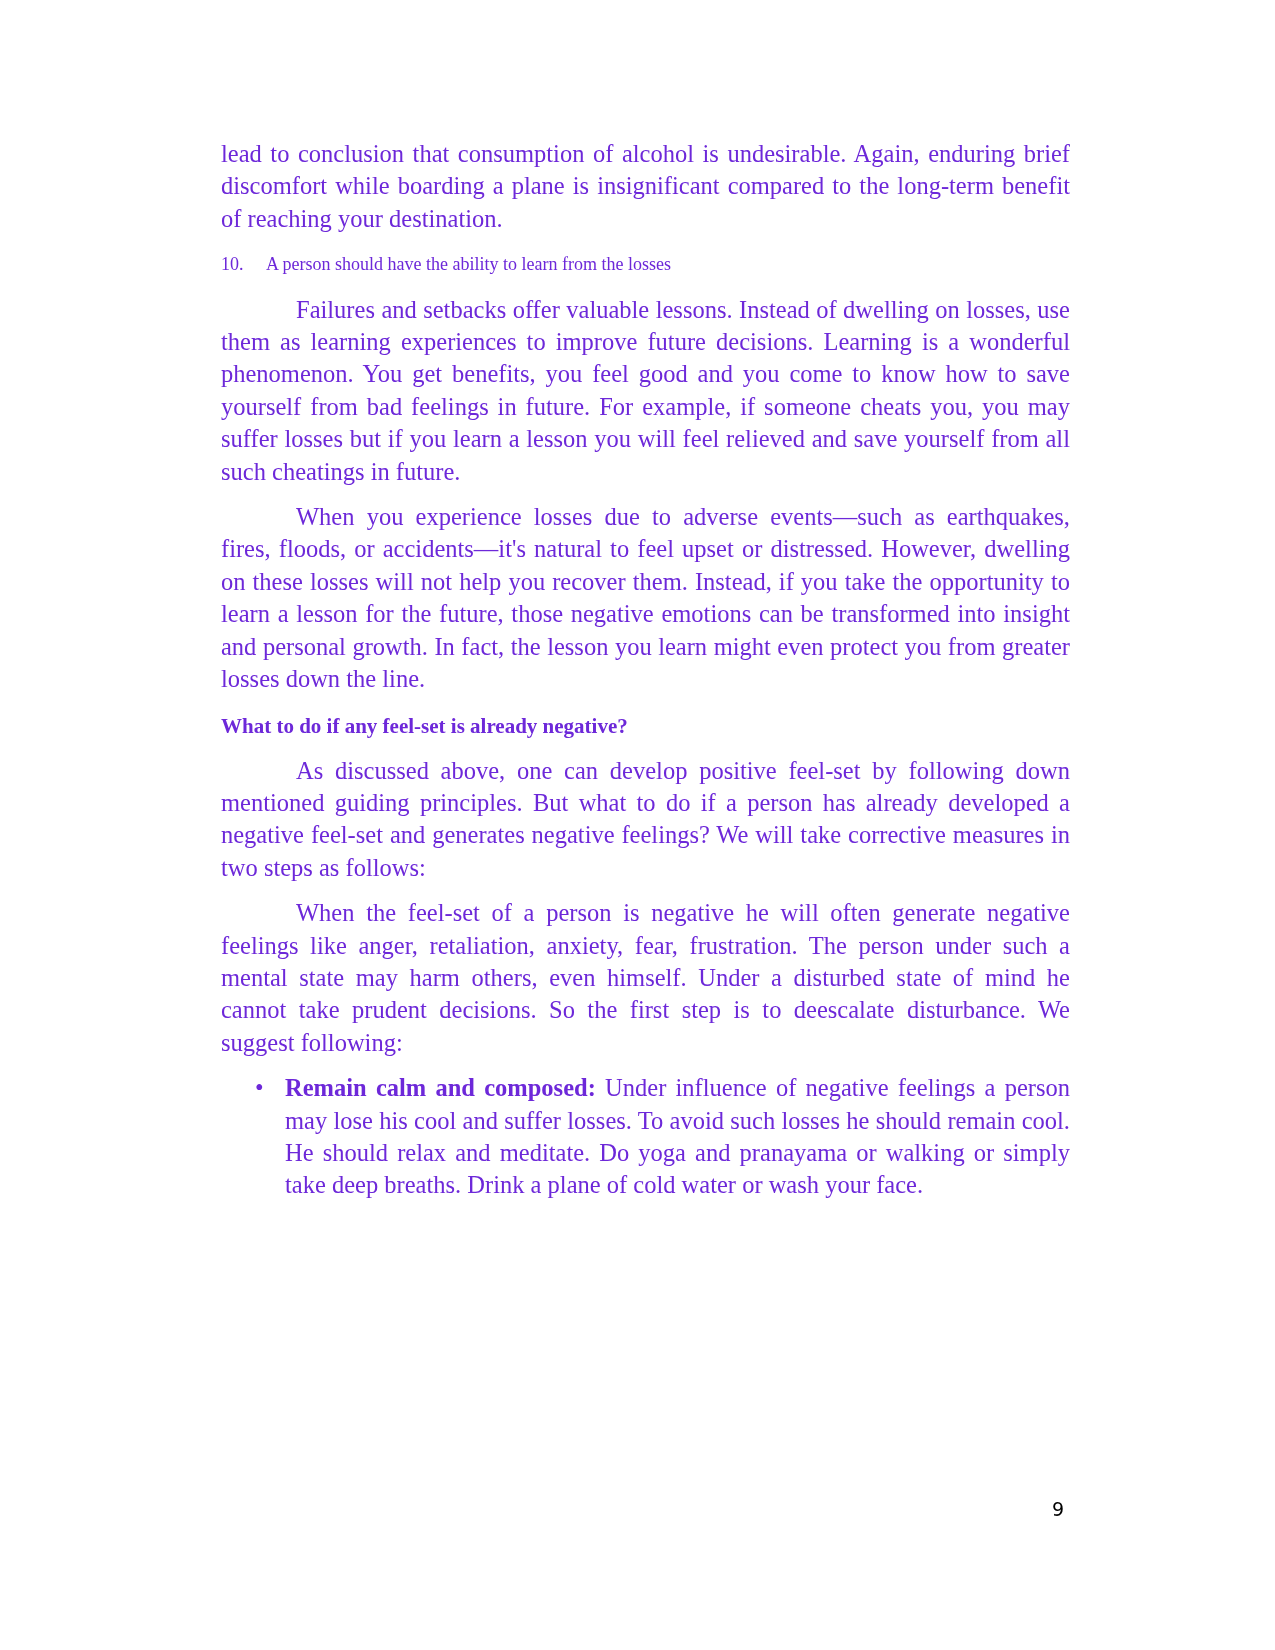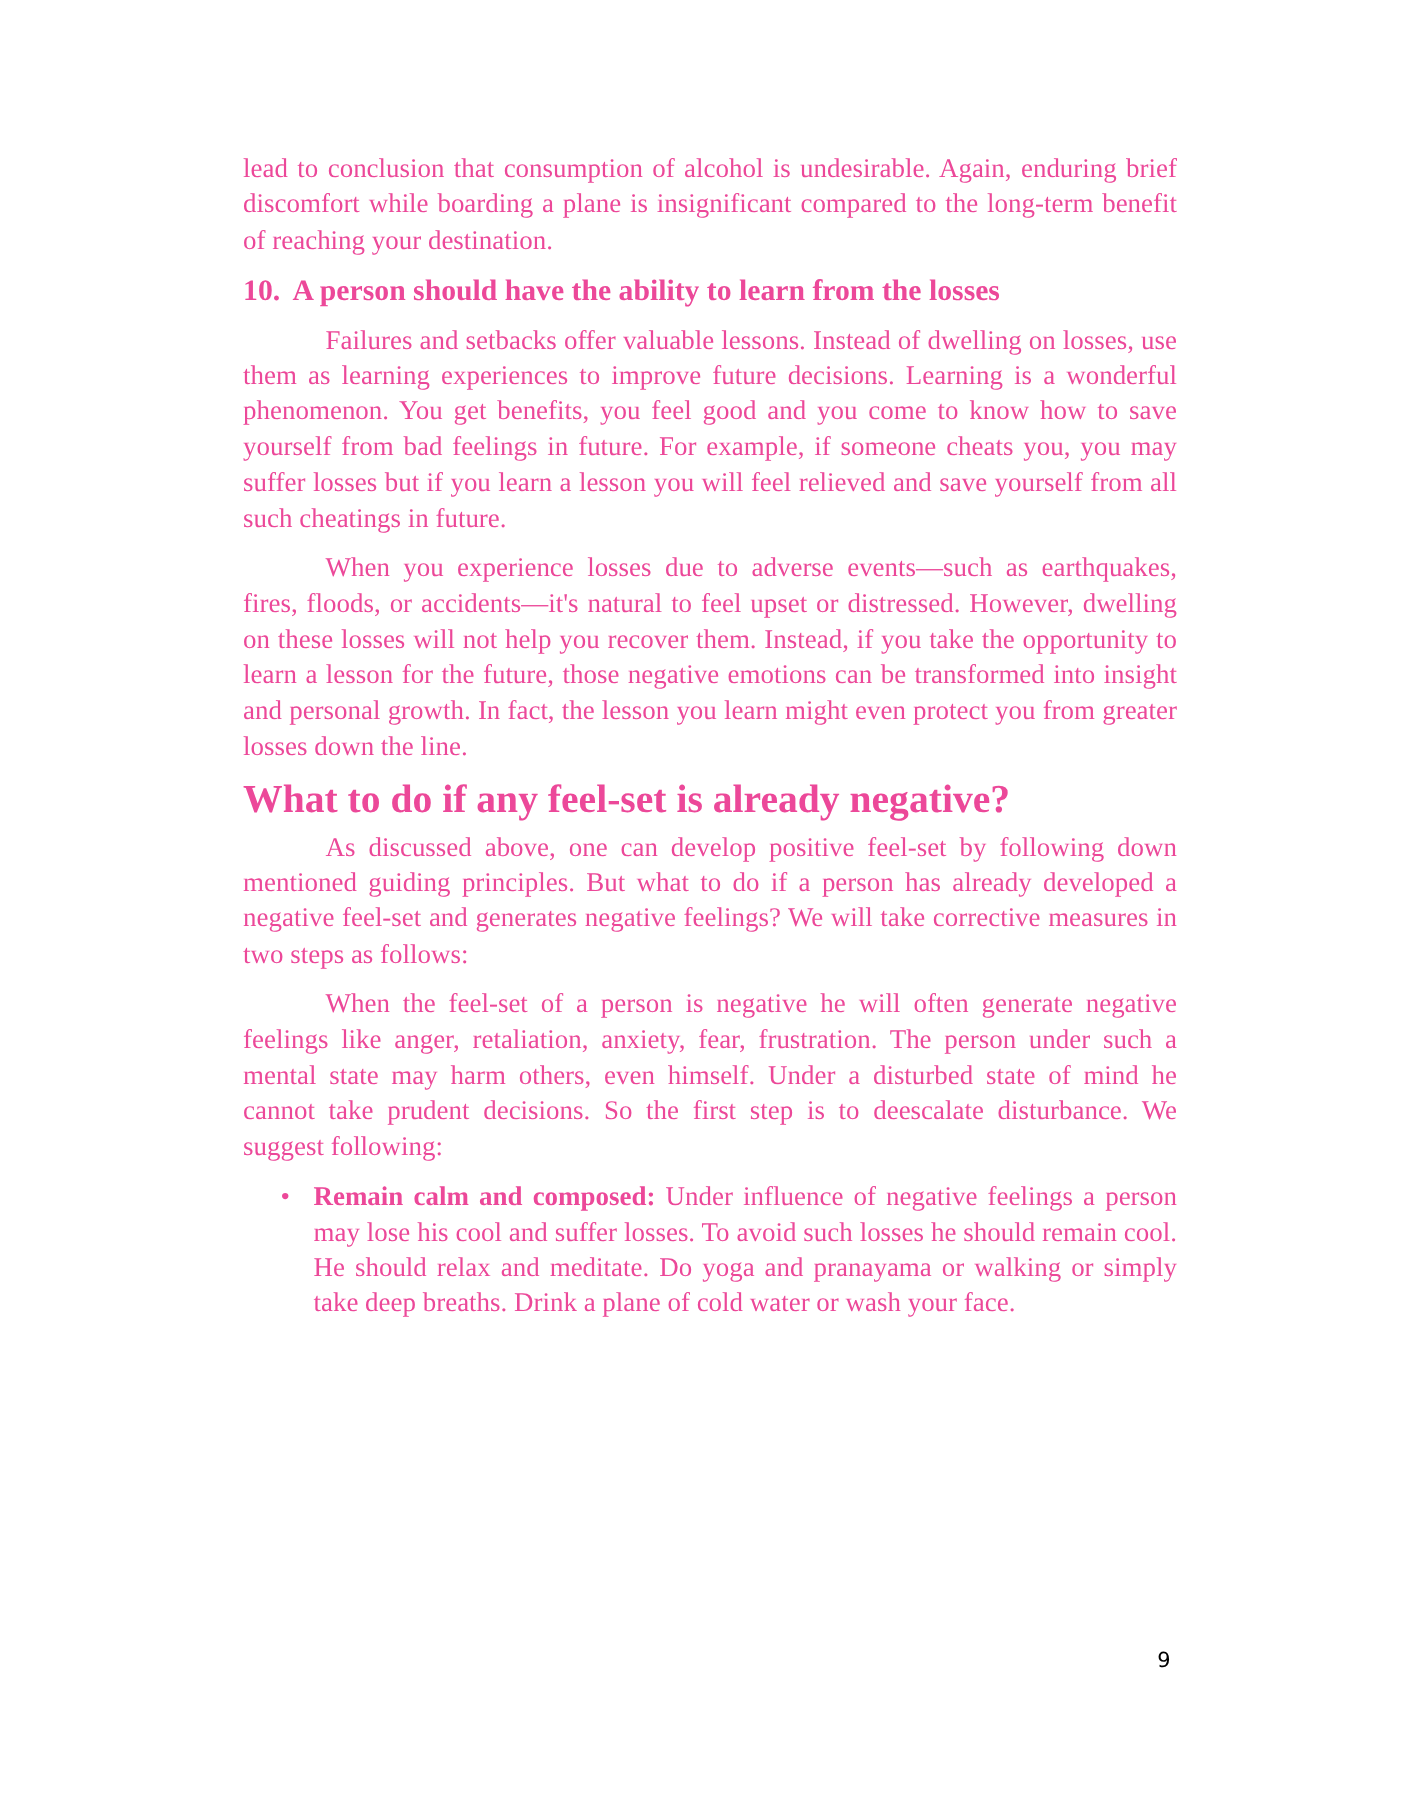--- a/index.html
+++ b/index.html
@@ -1,26 +1,26 @@
 <!DOCTYPE html>
 <html><head>
 <meta charset="utf-8">
 <style>
   html, body { margin: 0; padding: 0; background: #ffffff; }
   body { width: 1275px; height: 1650px; position: relative; overflow: hidden; }
   .page {
     position: absolute; left: 221px; top: 138px; width: 849px;
     font-family: "Liberation Serif", serif; font-size: 24.5px; line-height: 32.4px;
-    color: #ec4899; text-align: justify;
+    color: #6d28d9; text-align: justify;
   }
   p { margin: 0 0 13px 0; }
   .indent { text-indent: 75px; }
-  .h-num { font-weight: bold; margin: 0 0 13px 0; font-size: 27px; line-height: 32.4px; }
+  .h-num { font-weight: normal; margin: 0 0 13px 0; font-size: 18px; line-height: 32.4px; }
   .h-num .num { display: inline-block; width: 45px; }
-  .h-section { font-weight: bold; font-size: 36px; line-height: 34px; margin: 2px 0 12px 0; }
+  .h-section { font-weight: bold; font-size: 21px; line-height: 34px; margin: 2px 0 12px 0; }
   .bold-para { font-weight: bold; }
   ul.bullets { list-style: none; margin: 8px 0 0 0; padding: 0; }
   ul.bullets li { position: relative; padding-left: 64px; }
   ul.bullets li .bullet { position: absolute; left: 34px; top: 0; }
   .page-number {
     position: absolute; left: 1052px; top: 1498px;
     font-family: "DejaVu Sans", sans-serif; font-size: 19px; color: #000;
   }
 </style>
 </head>

